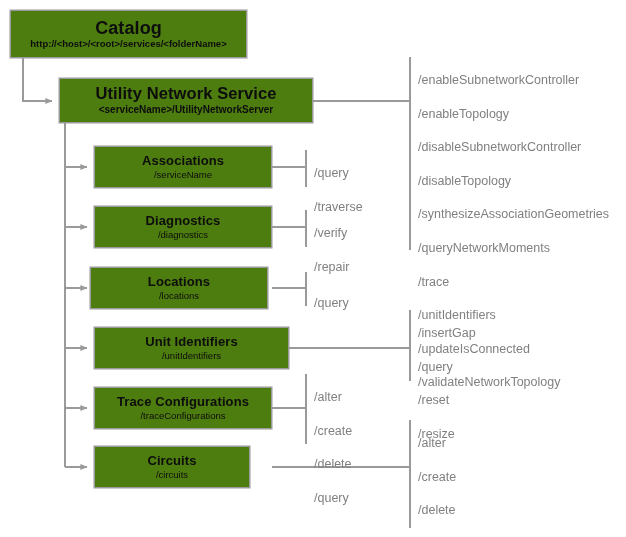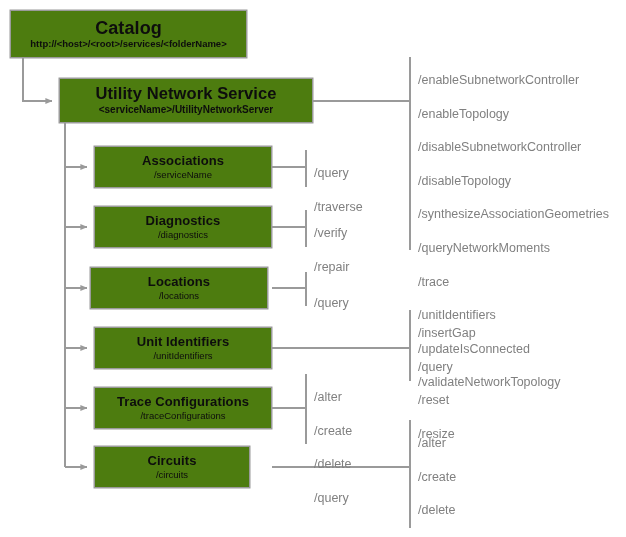--- a/index.html
+++ b/index.html
@@ -153,21 +153,21 @@
   <div class="node" style="left:94px; top:206px; width:178px; height:42px;">
     <span class="node-title">Diagnostics</span>
     <span class="node-path">/diagnostics</span>
   </div>
 
   <div class="node" style="left:90px; top:267px; width:178px; height:42px;">
     <span class="node-title">Locations</span>
     <span class="node-path">/locations</span>
   </div>
 
-  <div class="node" style="left:94px; top:327px; width:178px; height:42px;">
+  <div class="node" style="left:94px; top:327px; width:195px; height:42px;">
     <span class="node-title">Unit Identifiers</span>
     <span class="node-path">/unitIdentifiers</span>
   </div>
 
   <div class="node" style="left:94px; top:387px; width:178px; height:42px;">
     <span class="node-title">Trace Configurations</span>
     <span class="node-path">/traceConfigurations</span>
   </div>
 
   <div class="node" style="left:94px; top:446px; width:156px; height:42px;">

